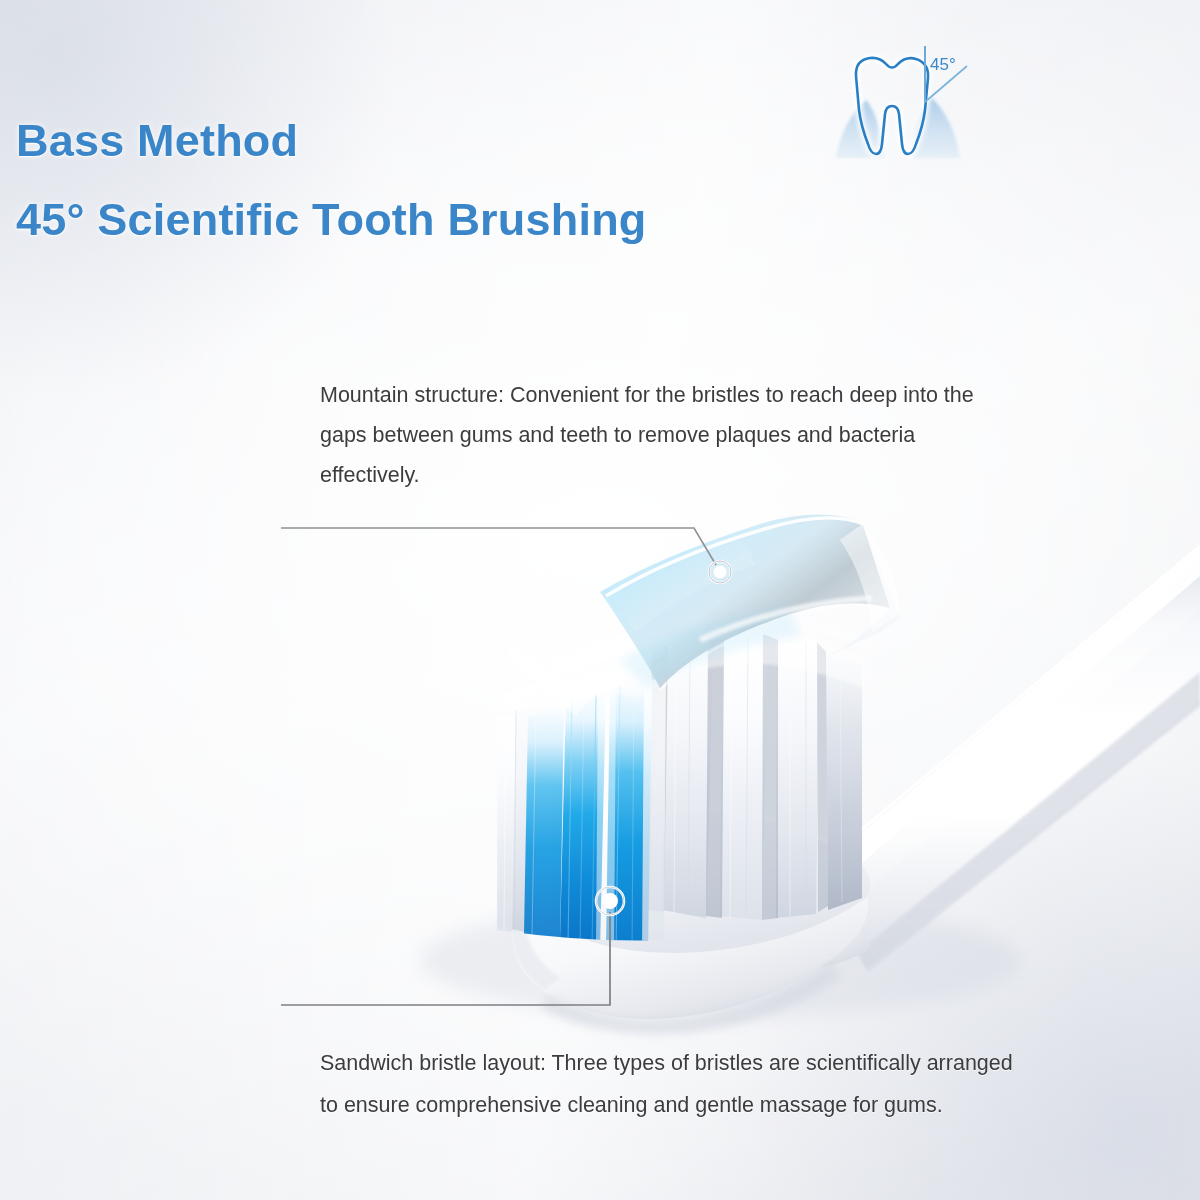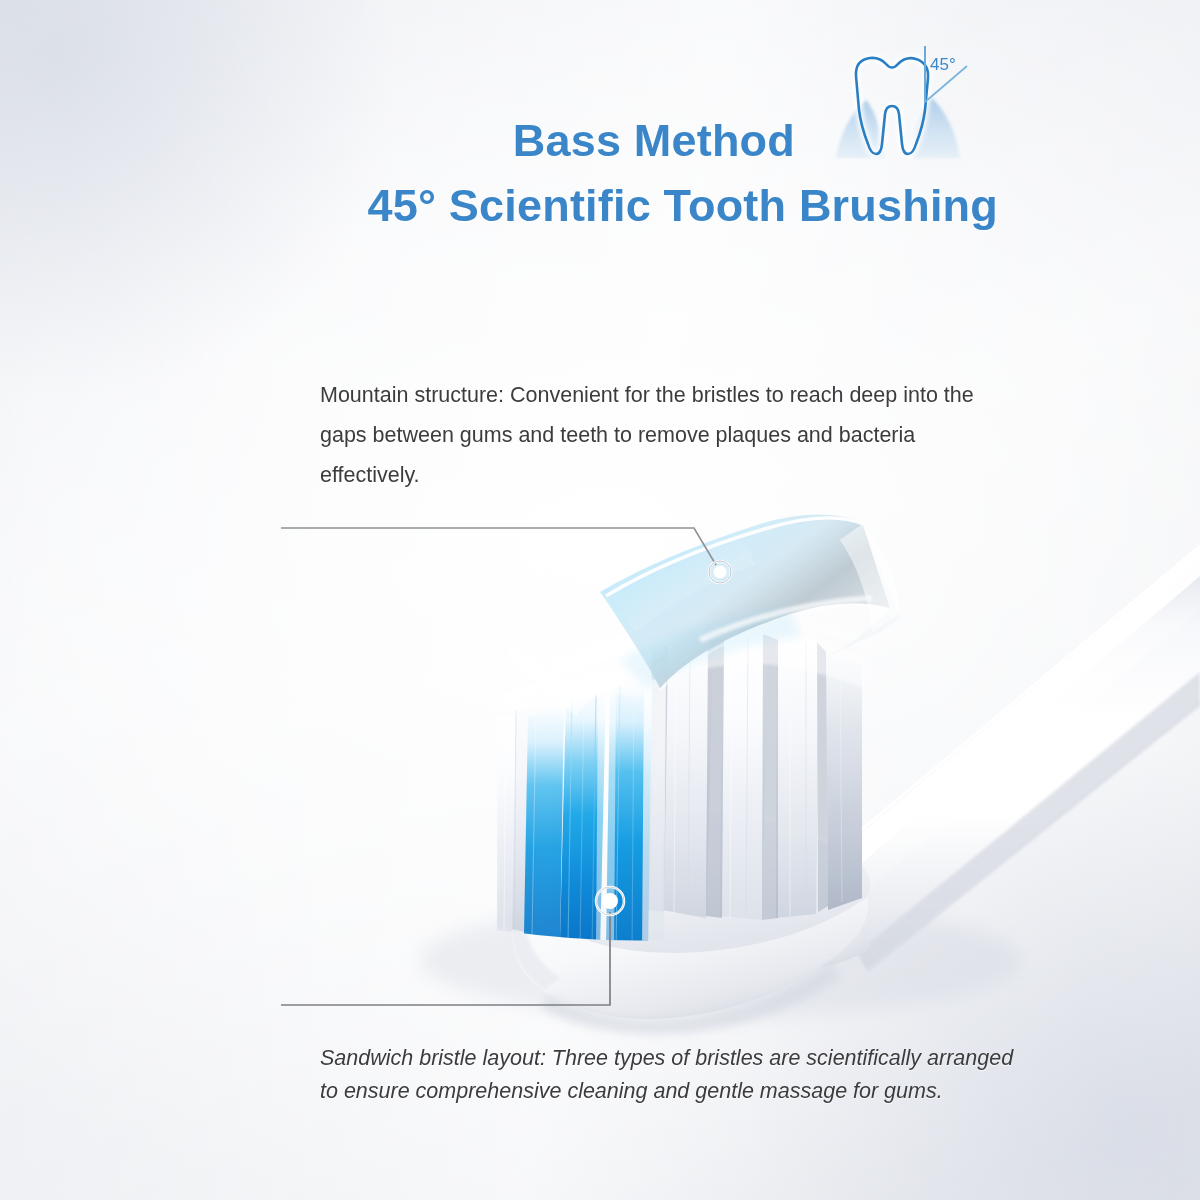--- a/index.html
+++ b/index.html
@@ -27,45 +27,45 @@
     pointer-events:none;
   }
   .bg-corner-br{
     position:absolute;right:-140px;bottom:-140px;width:600px;height:600px;
     background:radial-gradient(circle at 65% 65%, rgba(205,211,224,0.5) 0%, rgba(205,211,224,0) 70%);
     pointer-events:none;
   }
 
   
   .heading{
-    position:absolute;left:0;top:118px;width:1010px;text-align:right;
+    position:absolute;left:16px;top:118px;width:1010px;
     color:#3b86c8;
     font-weight:bold;
     letter-spacing:0.2px;
     text-shadow:0 1px 0 rgba(255,255,255,0.95), 0 0 6px rgba(255,255,255,0.9);
     line-height:1.0;
   }
   .heading .l1{display:block;font-size:45px;padding-right:215px;}
-  .heading .l2{display:block;font-size:45px;margin-top:20px;padding-right:12px;}
+  .heading .l2{display:block;font-size:45px;margin-top:34px;padding-right:12px;}
 
   
   .tooth-icon{position:absolute;left:828px;top:40px;width:140px;height:130px;}
   .tooth-icon svg{display:block;}
 
   
   .para{
     position:absolute;left:284px;
     color:#3c3c3e;font-size:21.5px;line-height:40px;
     text-shadow:0 1px 0 rgba(255,255,255,0.75);
     white-space:pre-line;
     width:700px;
     margin-left:36px;
   }
   .para-top{top:375px;}
-  .para-bottom{top:1042px;line-height:33px;font-style:italic;}
+  .para-bottom{top:1042px;line-height:42px;}
 
   
   .callouts{position:absolute;left:0;top:0;width:1200px;height:1200px;pointer-events:none;}
 
   
   .product{position:absolute;left:0;top:0;width:1200px;height:1200px;}
   .product svg{display:block;}
 </style>
 </head>
 <body>

